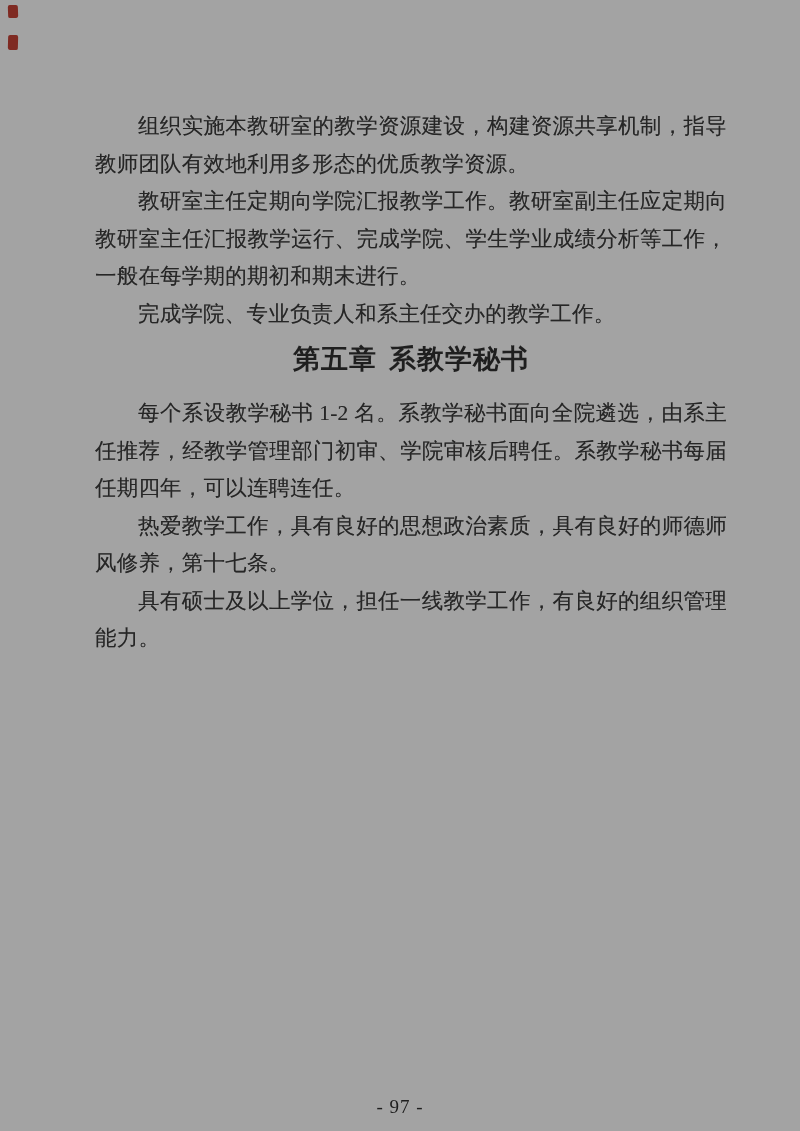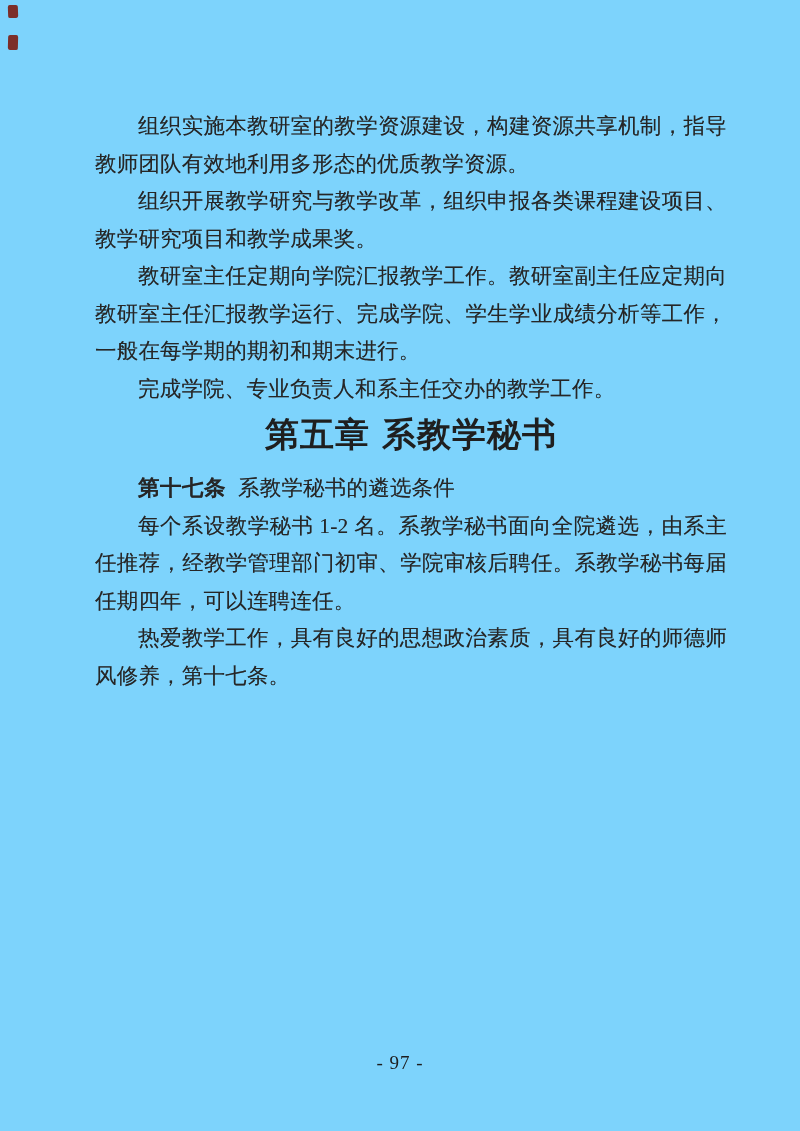--- a/index.html
+++ b/index.html
@@ -39,71 +39,68 @@
     font-size: 21.5px;
     line-height: 37.5px;
     text-indent: 2em;
     text-align: justify;
     text-justify: inter-character;
     letter-spacing: 0.2px;
     text-shadow: 0 0 0.4px rgba(40,40,40,0.45);
   }
   h2.chapter {
     margin: 4px 0 14px 0;
-    font-size: 34px;
+    font-size: 27px;
     line-height: 44px;
     text-align: center;
     font-weight: bold;
     font-family: Liberation Sans, sans-serif;
     color: #1f1f1f;
     letter-spacing: 1px;
   }
   h2.chapter .ch-num { margin-right: 12px; }
   .article-line .art-num {
     font-weight: bold;
     font-family: "Liberation Sans", "DejaVu Sans", sans-serif;
     margin-right: 12px;
     letter-spacing: 0.5px;
   }
   .pagenum {
     position: absolute;
     left: 0;
     right: 0;
-    top: 1052px;
+    top: 1096px;
     height: 22px;
     line-height: 22px;
     text-align: center;
     font-size: 19px;
     letter-spacing: 1px;
     color: #1e1e1e;
   }
 </style>
 </head>
 <body>
 
-<div class="page" style="background: #7dd3fc;">
+<div class="page" style="background: #a3a3a3;">
 
   <div class="corner-marks">
     <span class="red-mark m1" style="background: rgb(124, 31, 23);"></span>
     <span class="red-mark m2" style="background: rgb(124, 31, 23);"></span>
   </div>
 
   <div class="content">
     <p class="body">组织实施本教研室的教学资源建设，构建资源共享机制，指导教师团队有效地利用多形态的优质教学资源。</p>
-    <p class="body">组织开展教学研究与教学改革，组织申报各类课程建设项目、教学研究项目和教学成果奖。</p>
     <p class="body">教研室主任定期向学院汇报教学工作。教研室副主任应定期向教研室主任汇报教学运行、完成学院、学生学业成绩分析等工作，一般在每学期的期初和期末进行。</p>
     <p class="body">完成学院、专业负责人和系主任交办的教学工作。</p>
 
     <h2 class="chapter">
       <span class="ch-num">第五章</span><span>系教学秘书</span>
     </h2>
 
-    <p class="body article-line">
-      <span class="art-num">第十七条</span><span>系教学秘书的遴选条件</span>
-    </p>
 
     <p class="body">每个系设教学秘书 1-2 名。系教学秘书面向全院遴选，由系主任推荐，经教学管理部门初审、学院审核后聘任。系教学秘书每届任期四年，可以连聘连任。</p>
     <p class="body">热爱教学工作，具有良好的思想政治素质，具有良好的师德师风修养，第十七条。</p>
+    <p class="body">具有硕士及以上学位，担任一线教学工作，有良好的组织管理能力。</p>
   </div>
 
   <div class="pagenum">- 97 -</div>
 
 </div>
 
 </body></html>

